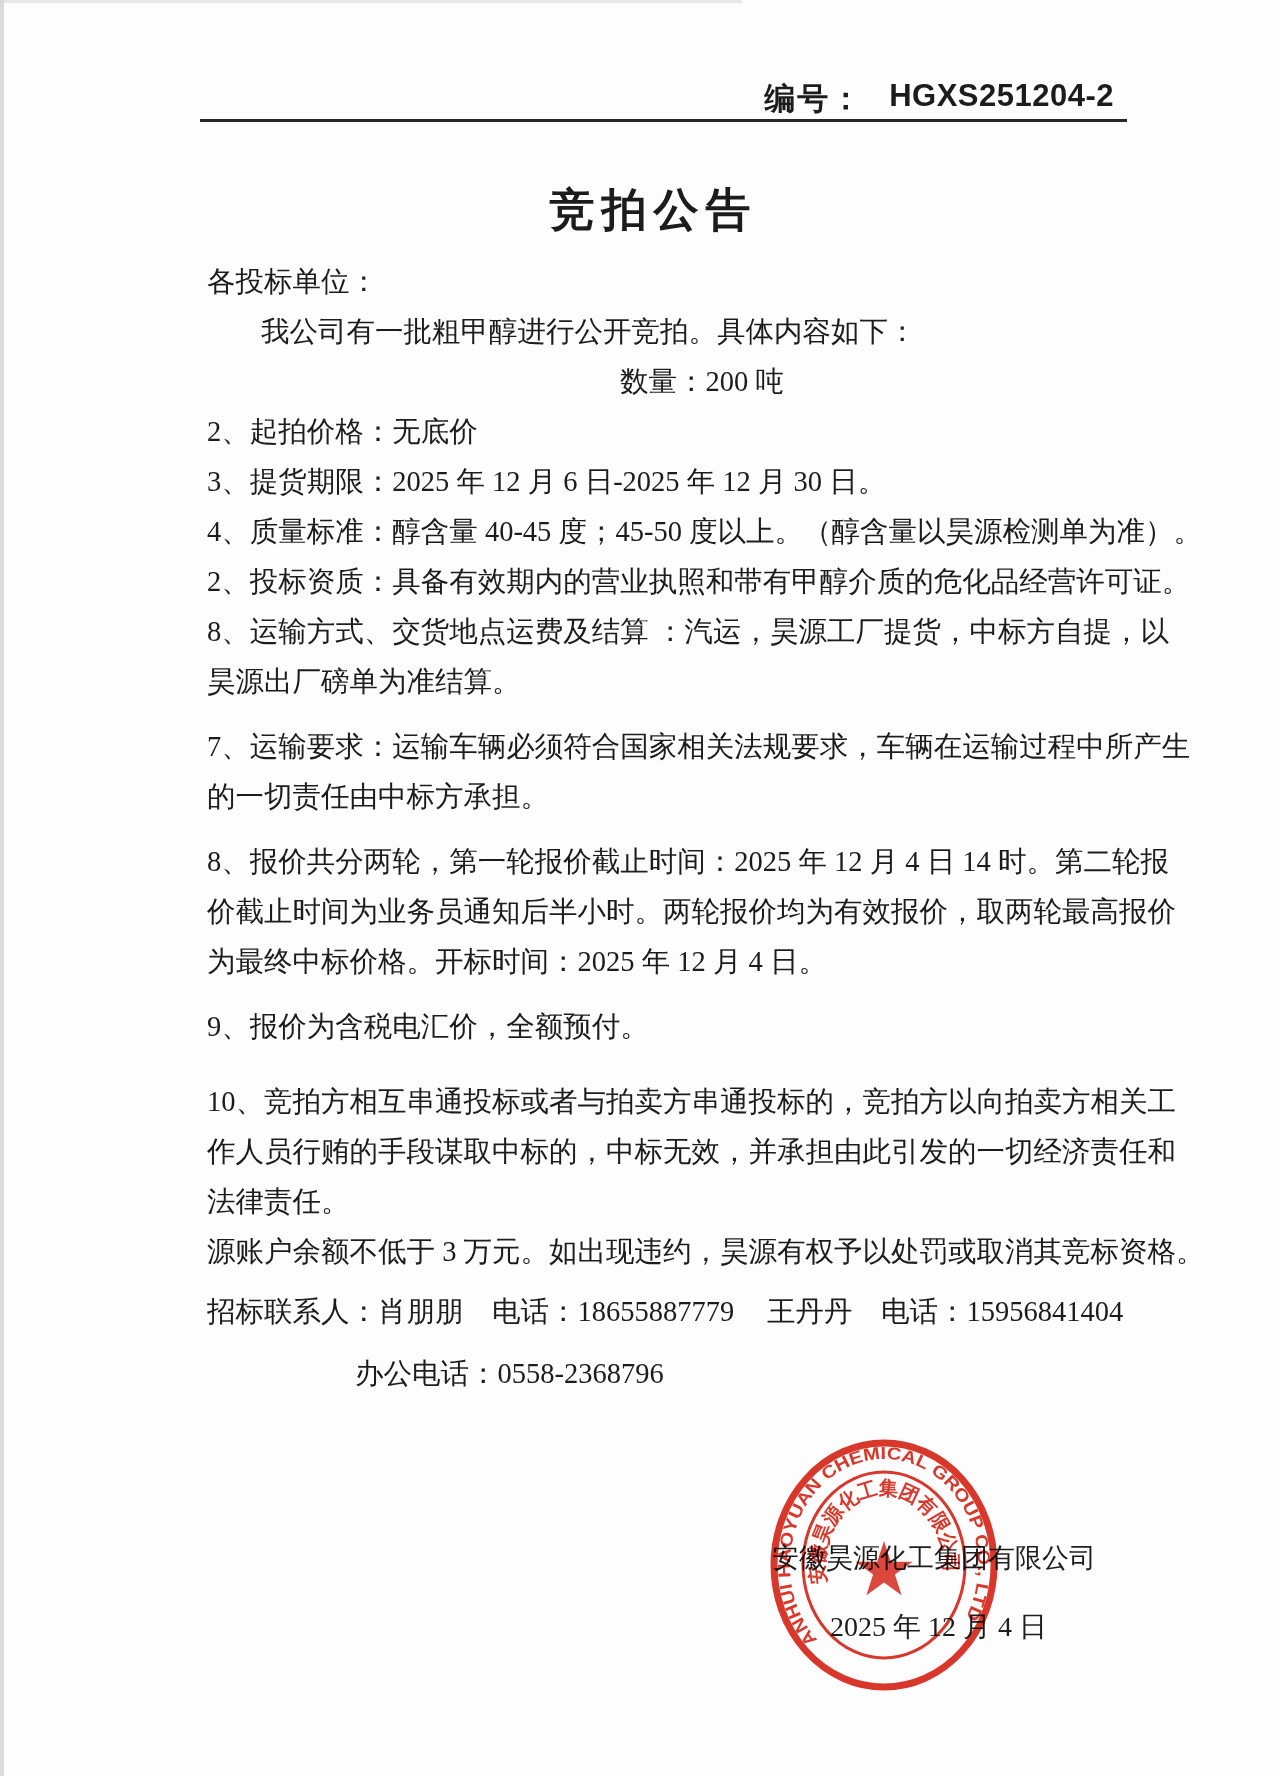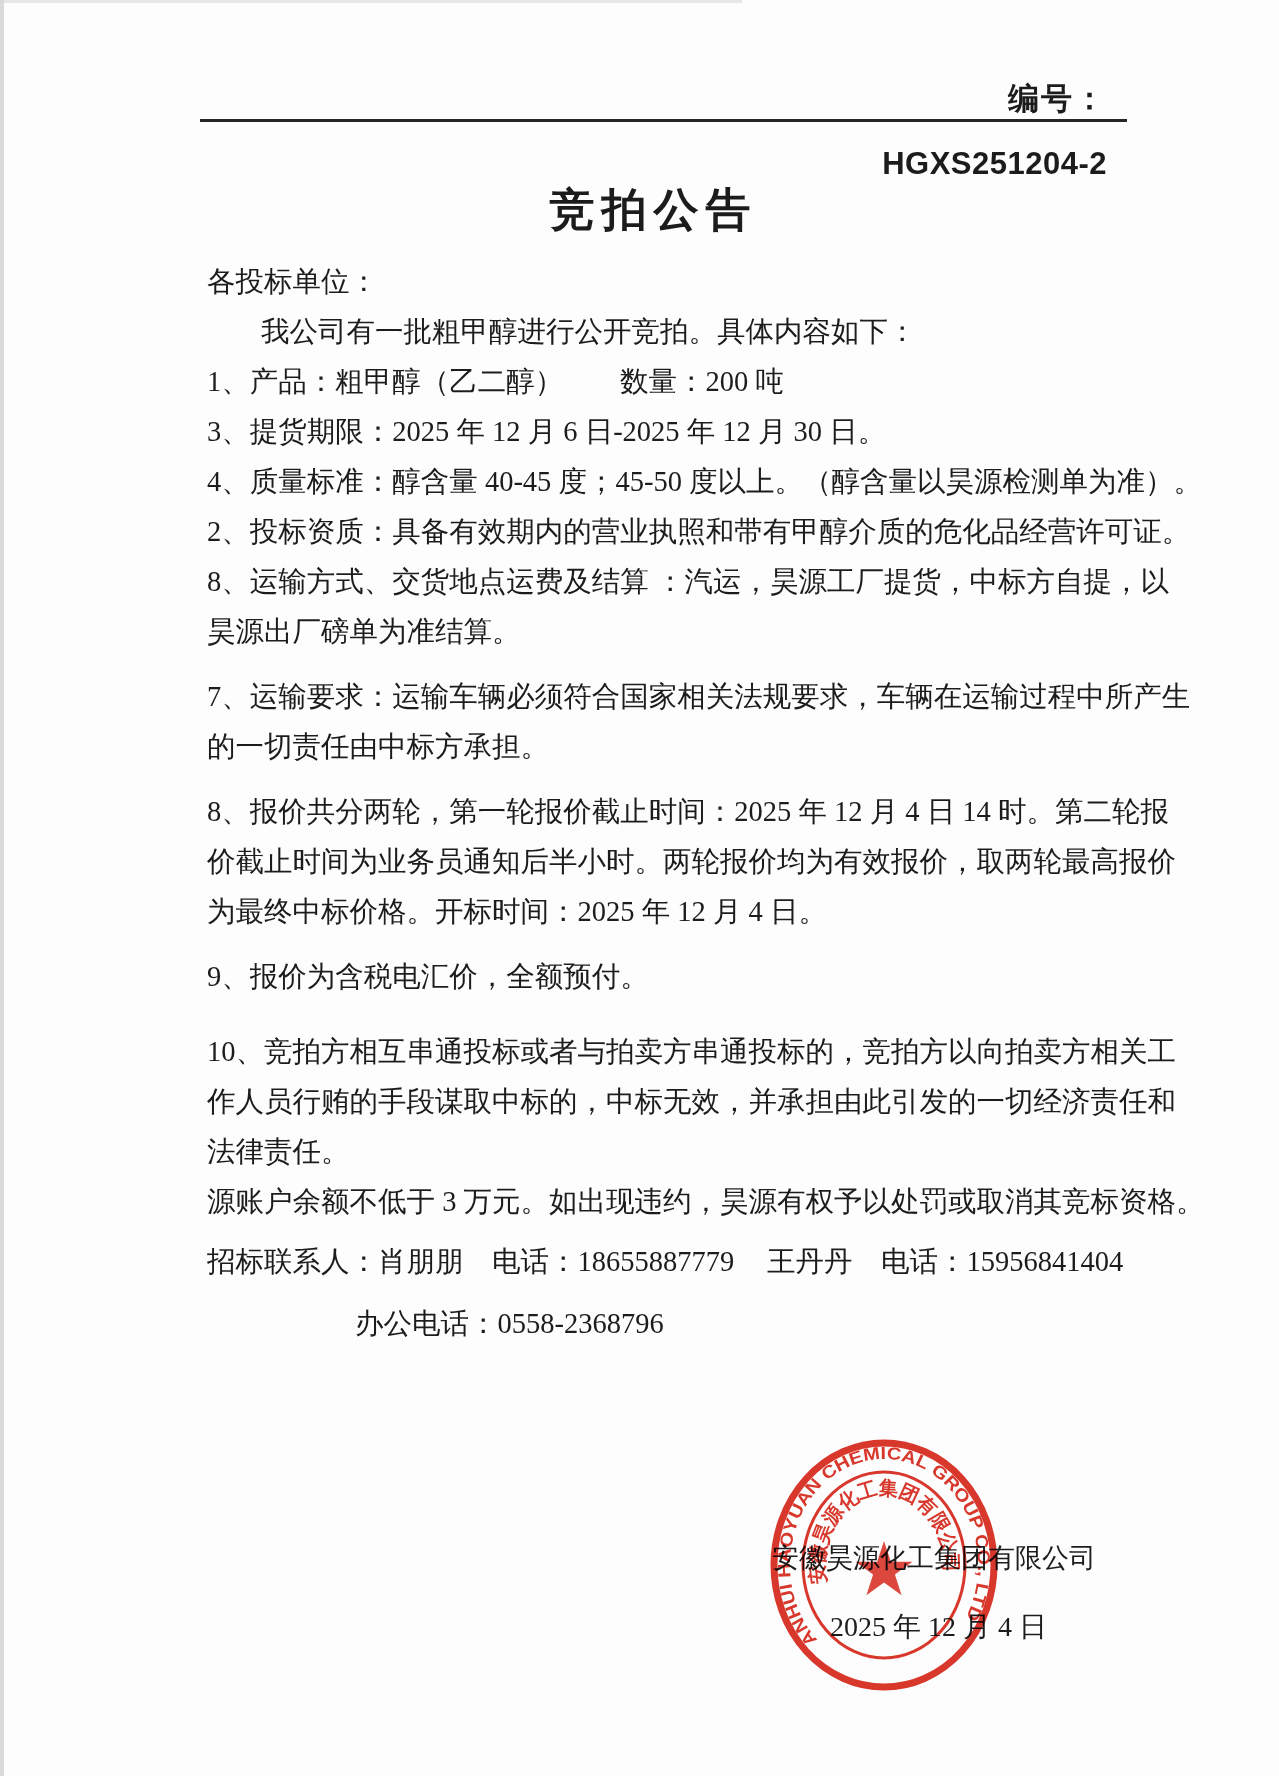--- a/index.html
+++ b/index.html
@@ -8,24 +8,23 @@
     width:1279px;height:1776px;
     background:#fdfdfd;
     overflow:hidden;
     font-family:"Liberation Serif","DejaVu Serif",serif;
     color:var(--ink,#1c1c1c);
   }
   .edge-left{position:absolute;left:0;top:0;width:4px;height:100%;background:#c9c9c9;opacity:.65;}
   .edge-top{position:absolute;left:0;top:0;width:58%;height:3px;background:#d6d6d6;opacity:.55;}
 
   .header{
-    position:absolute;top:78px;right:172px;
-    display:flex;align-items:flex-end;gap:26px;
+    position:absolute;top:78px;right:165px;
+    display:flex;align-items:flex-start;gap:26px;
     font-weight:bold;
-    flex-direction:column;
   }
   .doc-label{font-size:31px;letter-spacing:2px;}
   .doc-no{font-family:"Liberation Sans","DejaVu Sans",sans-serif;font-size:31px;letter-spacing:.5px;}
   .rule{position:absolute;left:200px;top:119px;width:927px;height:3px;background:#262626;}
 
   .title{
     position:absolute;left:207px;top:180px;width:893px;margin:0;
     text-align:center;font-size:45px;font-weight:bold;letter-spacing:7px;
   }
 
@@ -75,21 +74,22 @@
     <span class="doc-label">编号：</span>
     <span class="doc-no">HGXS251204-2</span>
   </div>
   <div class="rule"></div>
 
   <h1 class="title">竞拍公告</h1>
 
   <div class="body" id="body-lines">
       <div class="bline"><span>各投标单位：</span></div>
       <div class="bline indent"><span>我公司有一批粗甲醇进行公开竞拍。具体内容如下：</span></div>
-      <div class="bline"><span>1、产品：粗甲醇（乙二醇）</span><span class="qty">数量：200 吨</span></div>
+      <div class="bline"><span class="qty">数量：200 吨</span></div>
+      <div class="bline"><span>2、起拍价格：无底价</span></div>
       <div class="bline"><span>3、提货期限：2025 年 12 月 6 日-2025 年 12 月 30 日。</span></div>
       <div class="bline"><span>4、质量标准：醇含量 40-45 度；45-50 度以上。（醇含量以昊源检测单为准）。</span></div>
       <div class="bline"><span>2、投标资质：具备有效期内的营业执照和带有甲醇介质的危化品经营许可证。</span></div>
       <div class="bline"><span>8、运输方式、交货地点运费及结算 ：汽运，昊源工厂提货，中标方自提，以</span></div>
       <div class="bline"><span>昊源出厂磅单为准结算。</span></div>
       <div class="bline gap"><span>7、运输要求：运输车辆必须符合国家相关法规要求，车辆在运输过程中所产生</span></div>
       <div class="bline"><span>的一切责任由中标方承担。</span></div>
       <div class="bline gap"><span>8、报价共分两轮，第一轮报价截止时间：2025 年 12 月 4 日 14 时。第二轮报</span></div>
       <div class="bline"><span>价截止时间为业务员通知后半小时。两轮报价均为有效报价，取两轮最高报价</span></div>
       <div class="bline"><span>为最终中标价格。开标时间：2025 年 12 月 4 日。</span></div>

